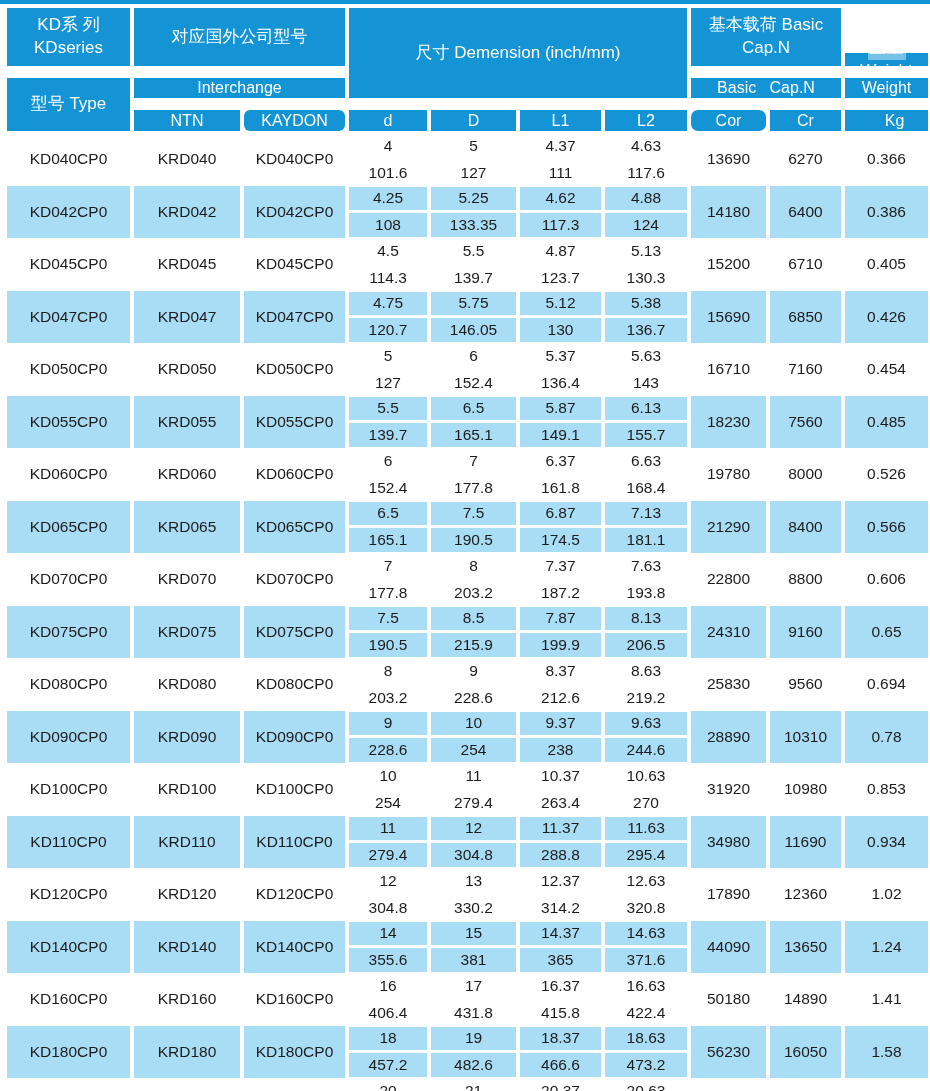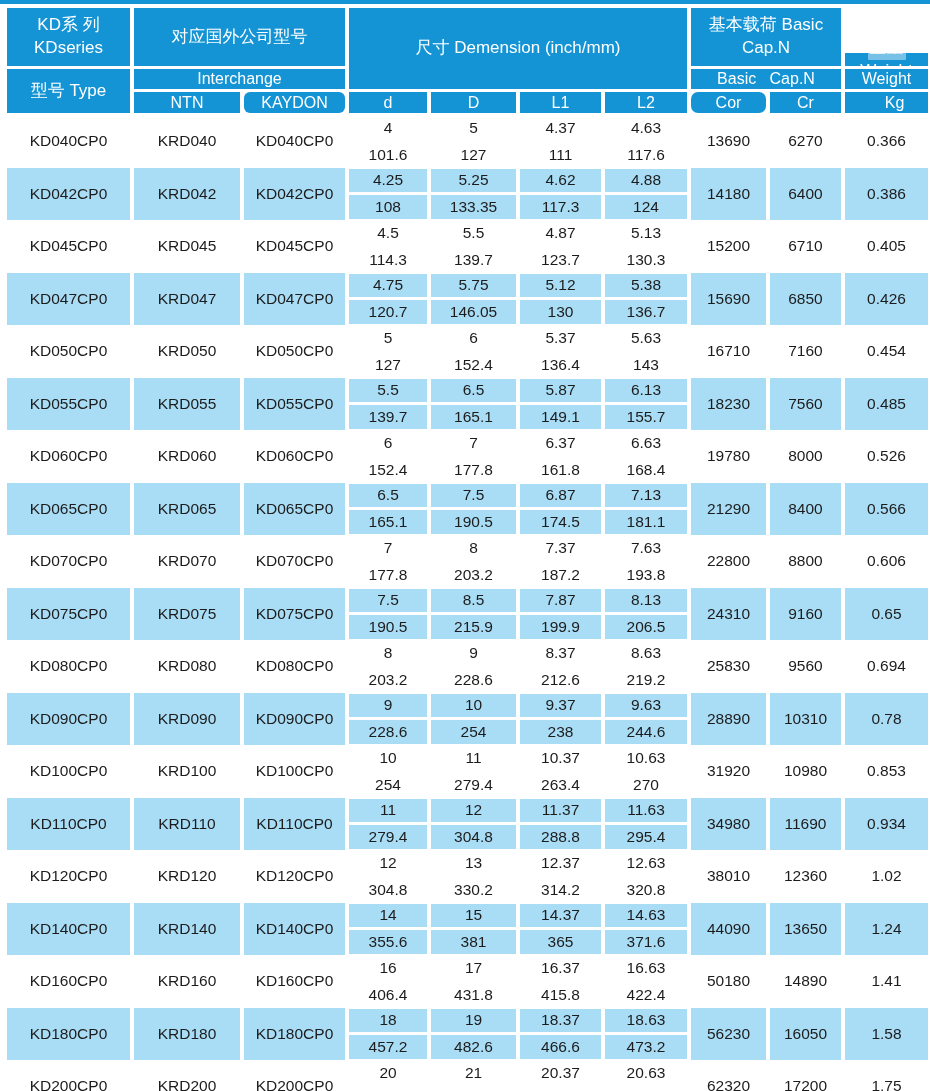--- a/index.html
+++ b/index.html
@@ -20,21 +20,21 @@
   }
   .top-strip{height:4px;width:930px;background:var(--header-blue);}
   .grid10{
     display:grid;
     grid-template-columns:123px 106px 101px 78px 85px 81px 82px 75px 71px 83px;
     column-gap:4px;
   }
   .header{
     margin:4px 0 0 7px;
     grid-template-rows:58px 20px 21px;
-    row-gap:3px;
+    row-gap:12px;
   }
   .h{
     background:var(--header-blue);
     color:#fff;
     display:flex;flex-direction:column;
     align-items:center;justify-content:center;
     text-align:center;
     font-size:17px;line-height:1.35;
   }
   .h.sub{font-size:16px;line-height:1;}
@@ -471,21 +471,21 @@
       <div class="subv">330.2</div>
     </div>
     <div class="cell dim">
       <div class="subv">12.37</div>
       <div class="subv">314.2</div>
     </div>
     <div class="cell dim">
       <div class="subv">12.63</div>
       <div class="subv">320.8</div>
     </div>
-    <div class="cell">38010</div>
+    <div class="cell">17890</div>
     <div class="cell">12360</div>
     <div class="cell">1.02</div>
   </div>
       <div class="grid10 row shaded">
     <div class="cell">KD140CP0</div>
     <div class="cell">KRD140</div>
     <div class="cell">KD140CP0</div>
     <div class="cell dim">
       <div class="subv">14</div>
       <div class="subv">355.6</div>

